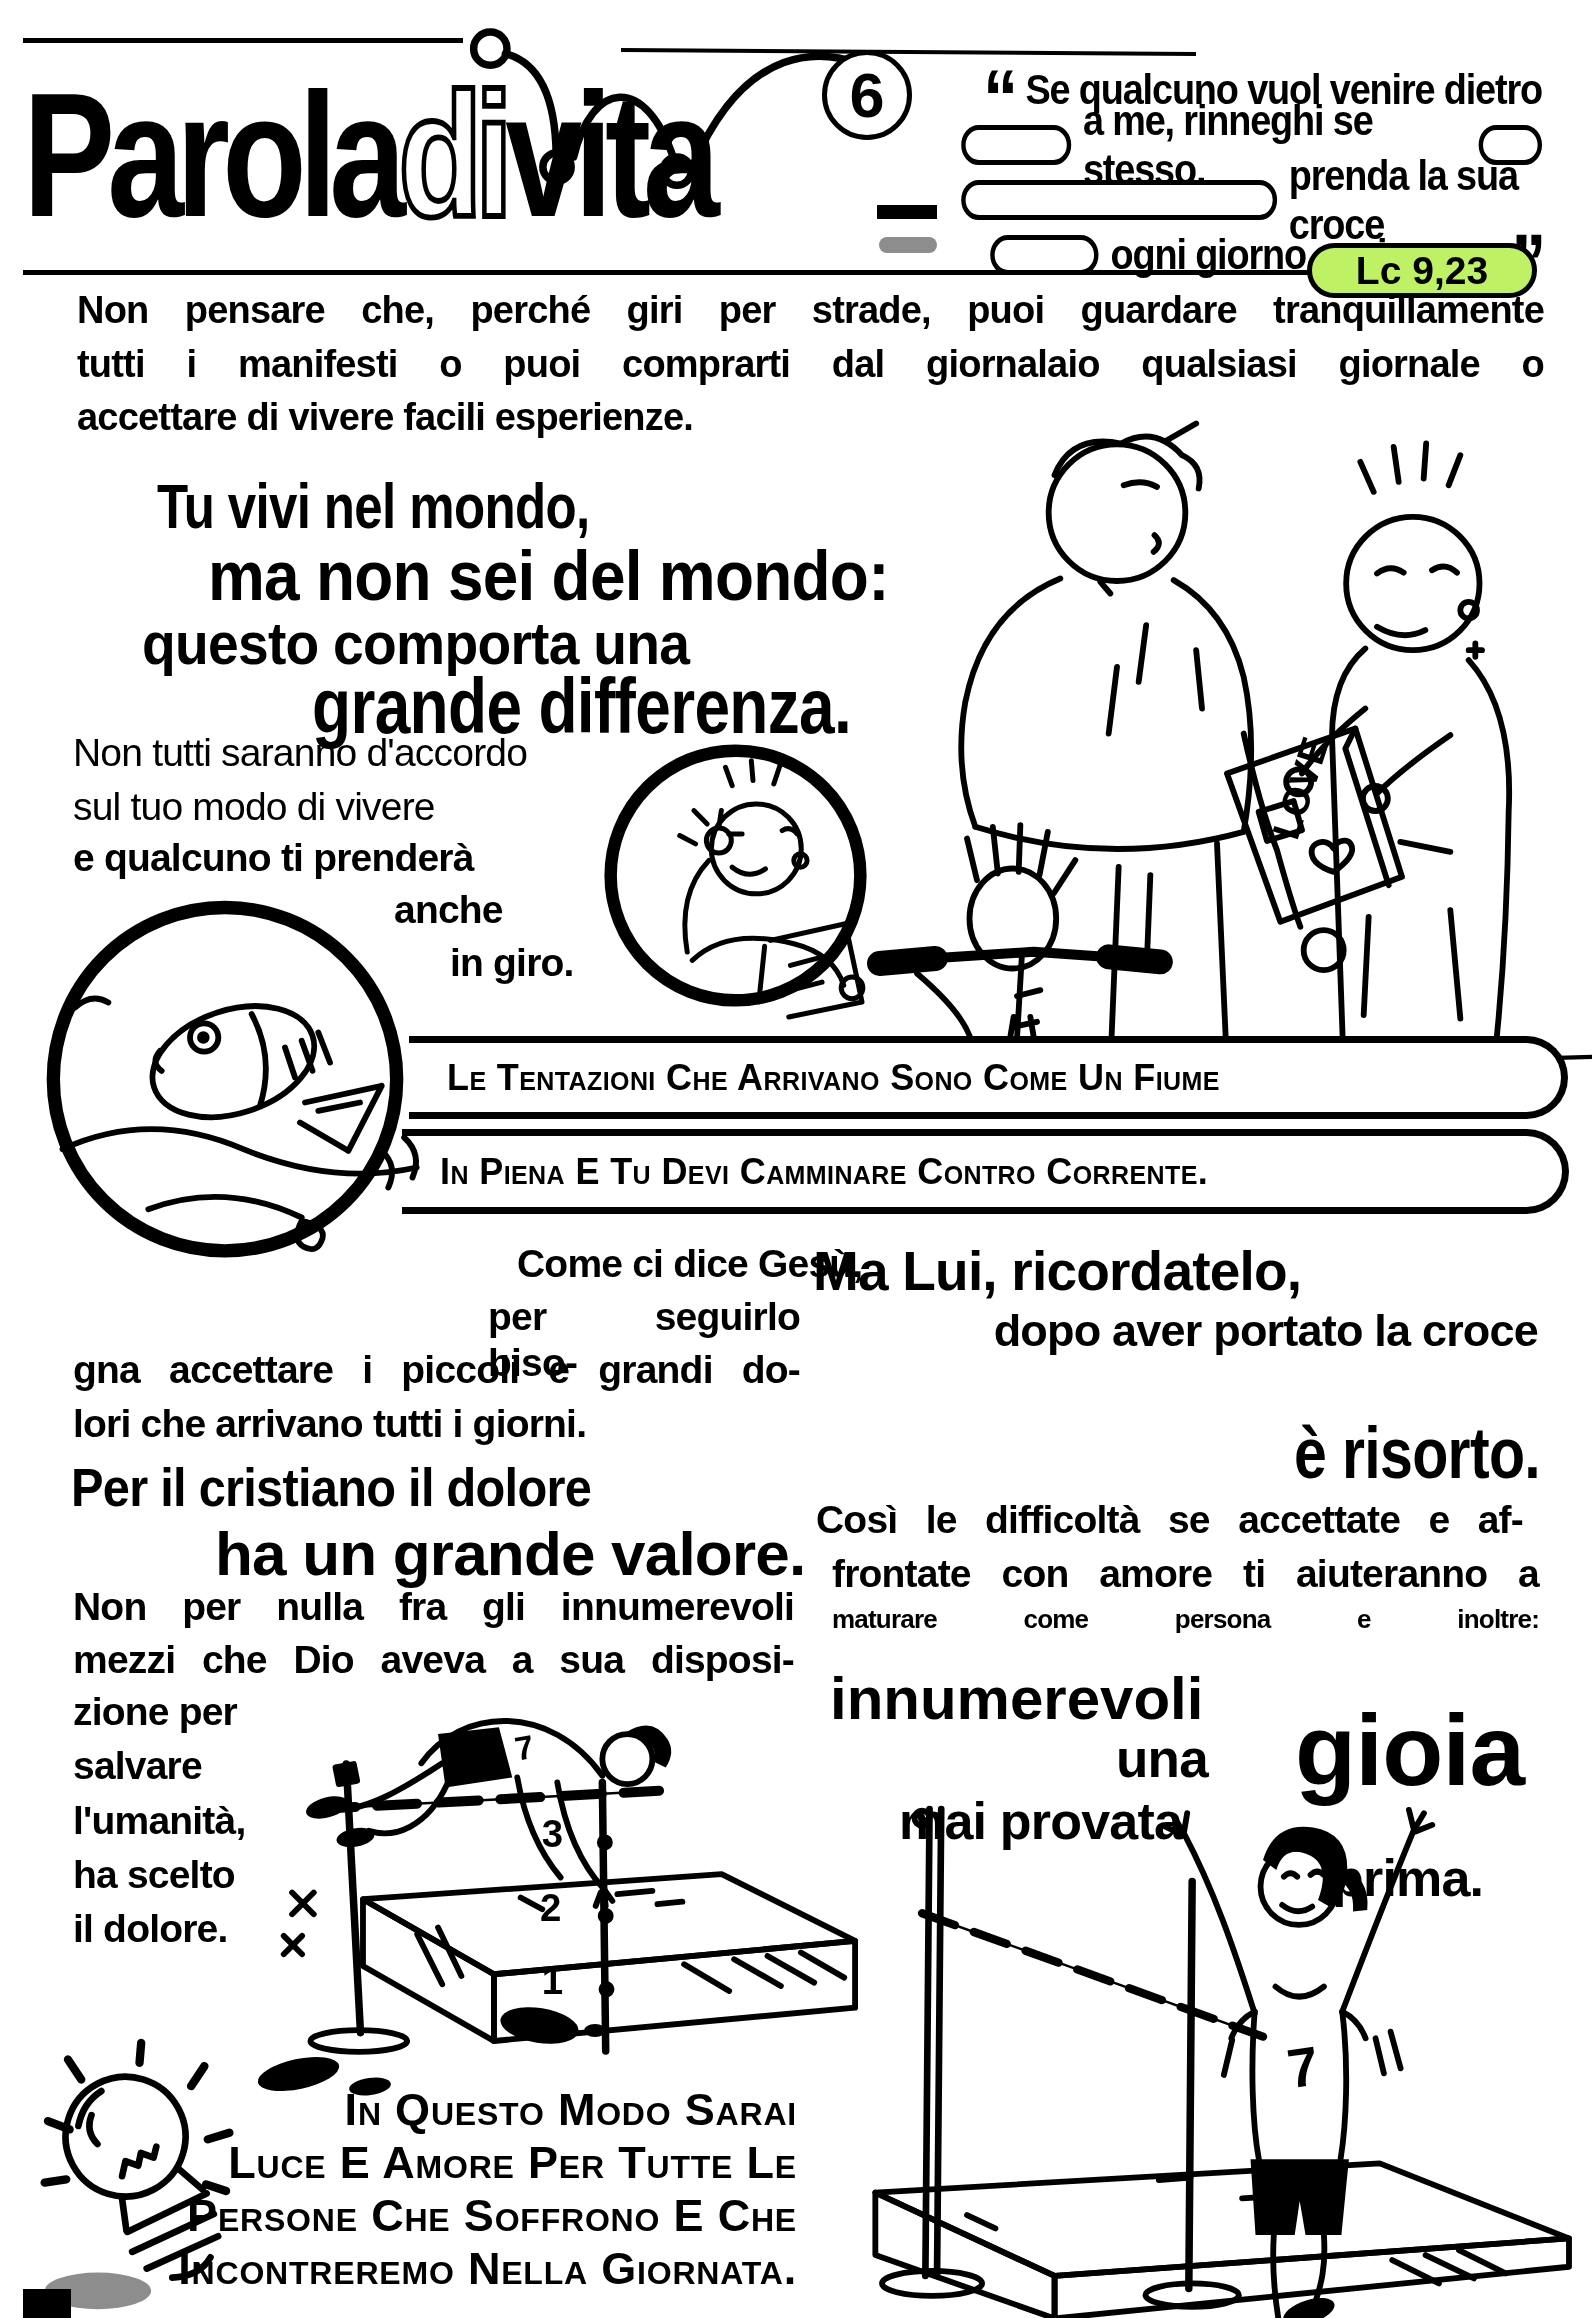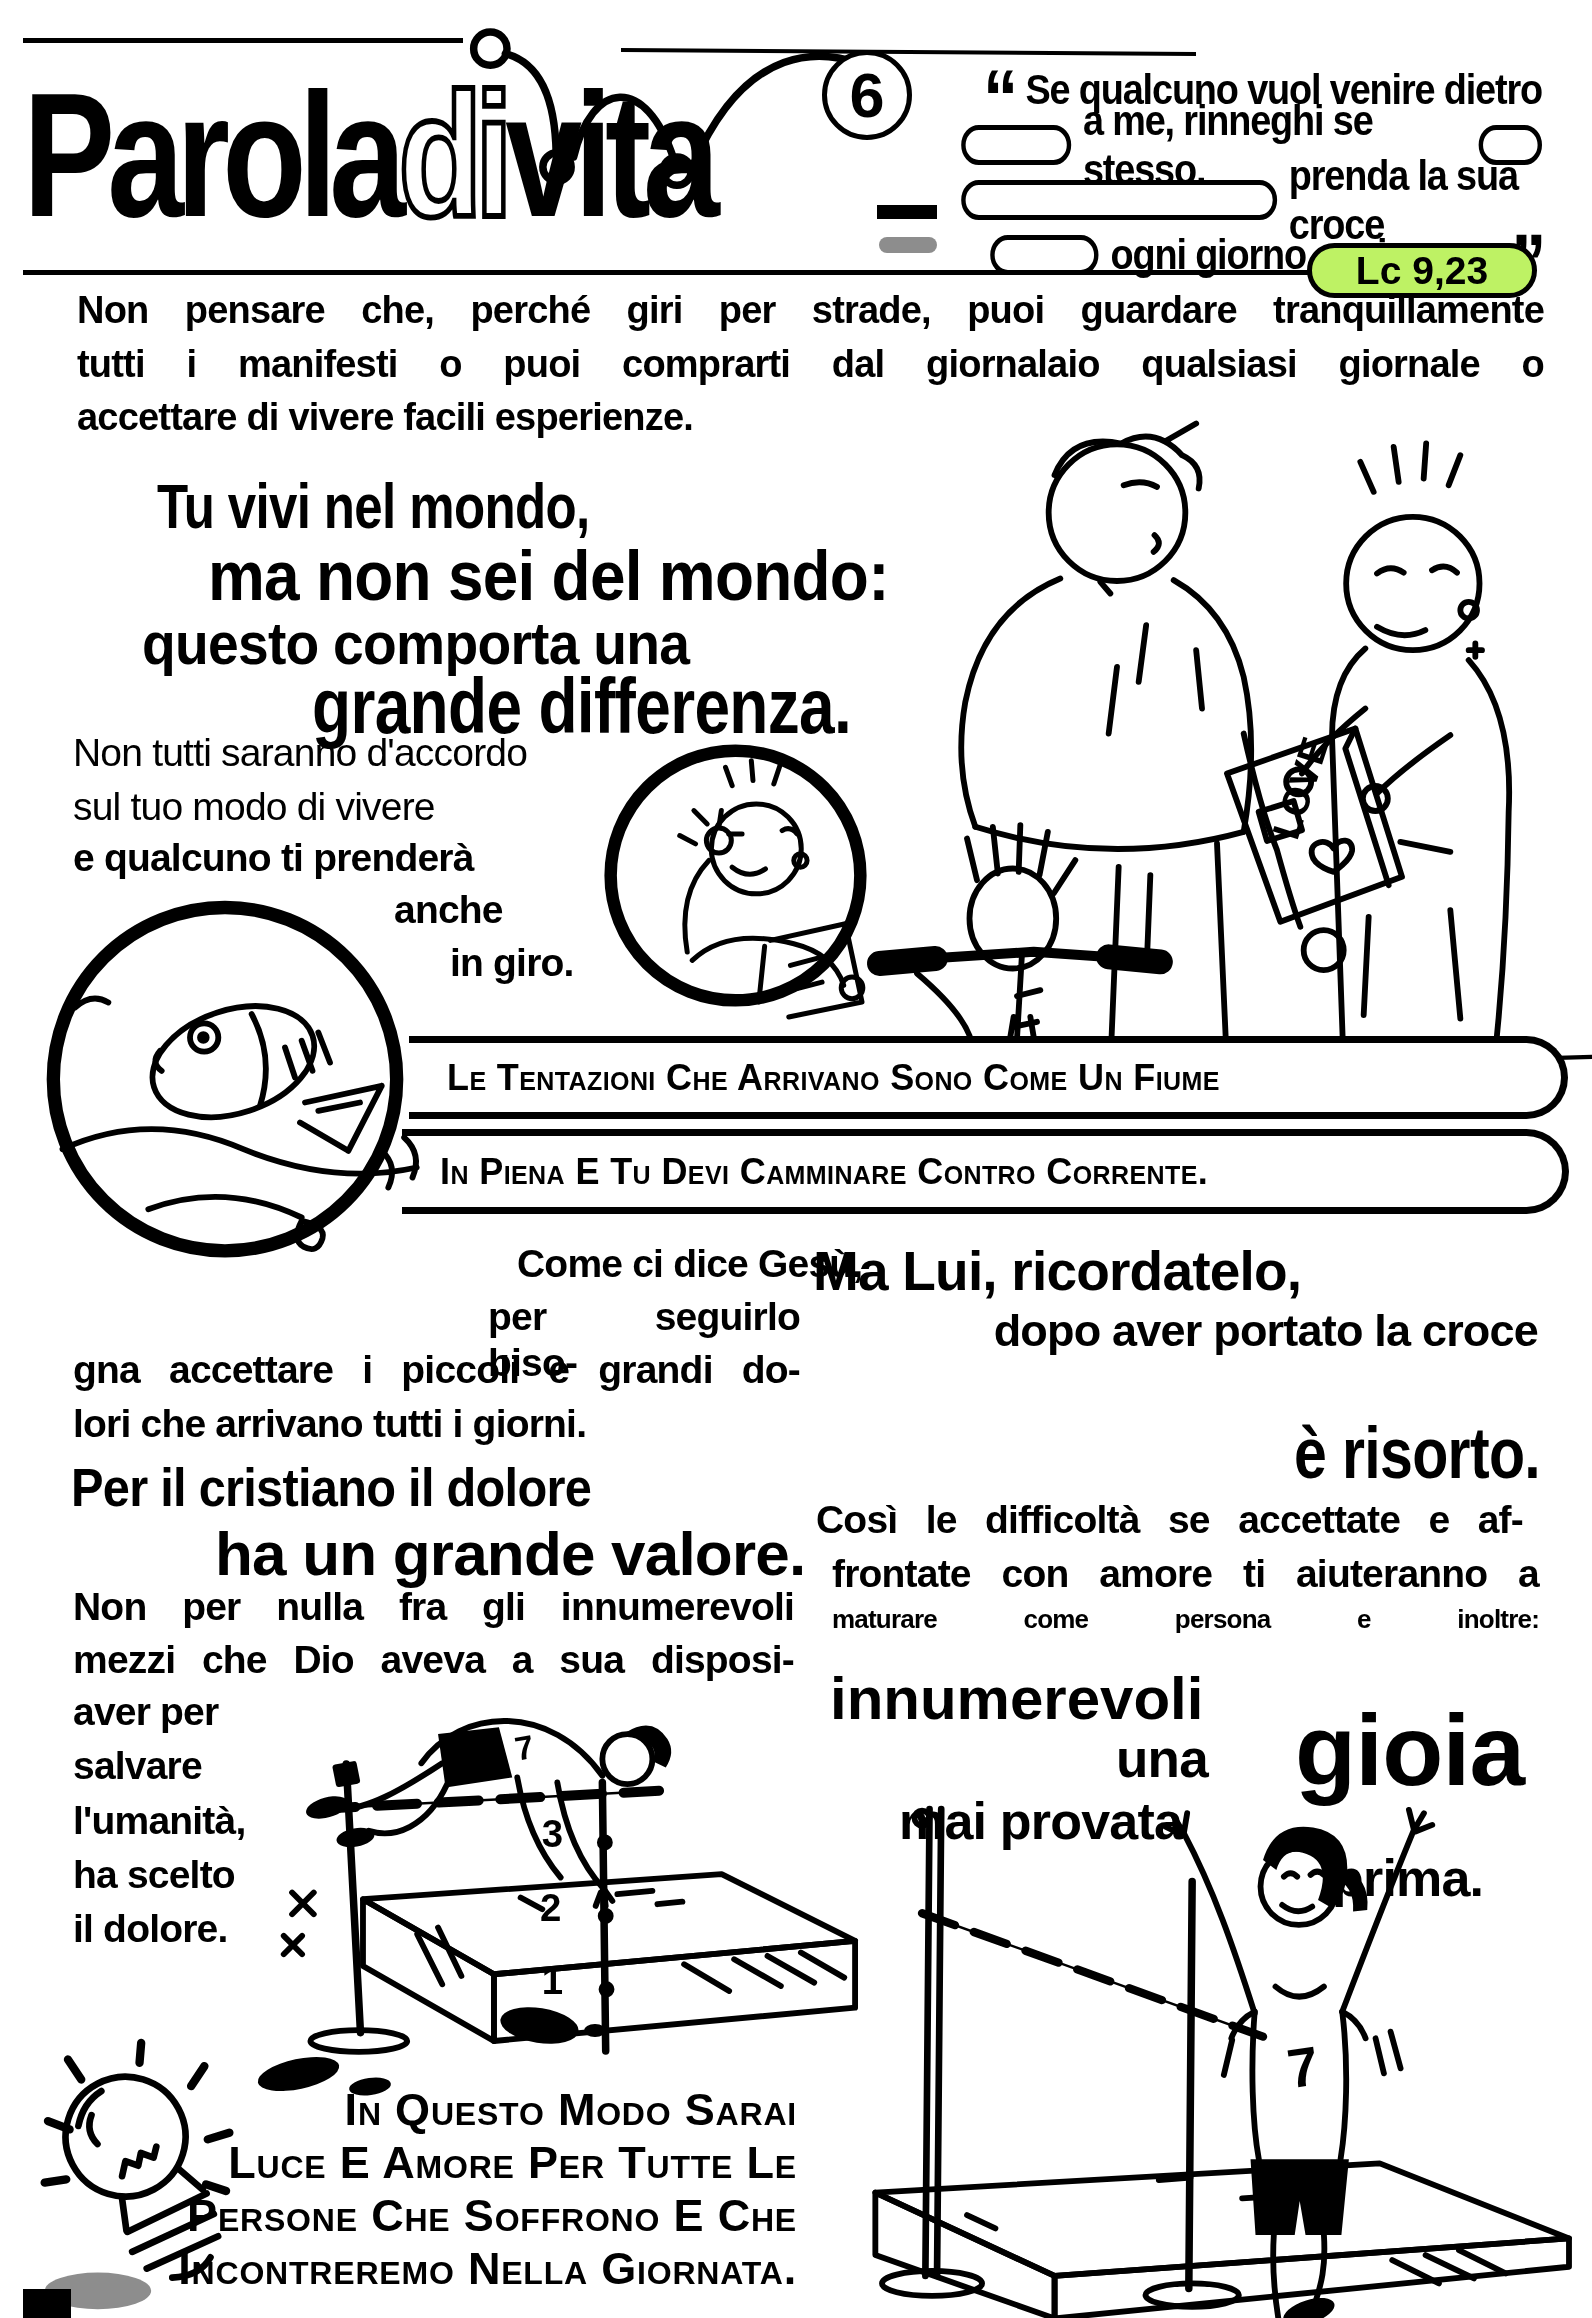--- a/index.html
+++ b/index.html
@@ -205,21 +205,21 @@
   <div class="abs txt b j" style="left:488px;top:1294px;width:312px;font-size:39px;">per seguirlo biso-</div>
   <div class="abs txt b j" style="left:73px;top:1347px;width:727px;font-size:39px;">gna accettare i piccoli e grandi do-</div>
   <div class="abs txt b" style="left:73px;top:1401px;font-size:39px;">lori che arrivano tutti i giorni.</div>
 
   <div class="abs txt b ox" style="left:71px;top:1457px;font-size:53px;transform:scaleX(0.92);">Per il cristiano il dolore</div>
   <div class="abs txt b" style="left:215px;top:1517px;font-size:62px;">ha un grande valore.</div>
 
   <div class="abs txt b j" style="left:73px;top:1584px;width:721px;font-size:39px;">Non per nulla fra gli innumerevoli</div>
   <div class="abs txt b j" style="left:73px;top:1637px;width:721px;font-size:39px;">mezzi che Dio aveva a sua disposi-</div>
 
-  <div class="abs txt b" style="left:73px;top:1689px;font-size:39px;">aver per</div>
+  <div class="abs txt b" style="left:73px;top:1689px;font-size:39px;">zione per</div>
   <div class="abs txt b" style="left:73px;top:1743px;font-size:39px;">salvare</div>
   <div class="abs txt b" style="left:73px;top:1798px;font-size:39px;">l'umanità,</div>
   <div class="abs txt b" style="left:73px;top:1852px;font-size:39px;">ha scelto</div>
   <div class="abs txt b" style="left:73px;top:1906px;font-size:39px;">il dolore.</div>
 
   <div class="abs txt b" style="left:813px;top:1239px;font-size:55px;">Ma Lui, ricordatelo,</div>
   <div class="abs txt b" style="right:54px;top:1304px;font-size:45px;">dopo aver portato la croce</div>
   <div class="abs txt b oxr" style="right:52px;top:1411px;font-size:72px;transform:scaleX(0.82);">è risorto.</div>
 
   <div class="abs txt b j" style="left:816px;top:1497px;width:707px;font-size:39px;">Così le difficoltà se accettate e af-</div>

